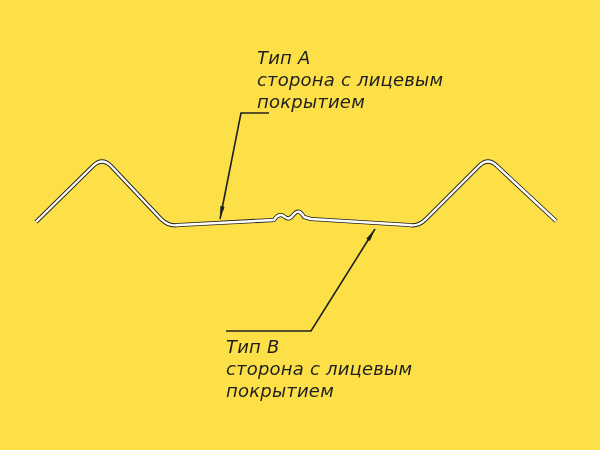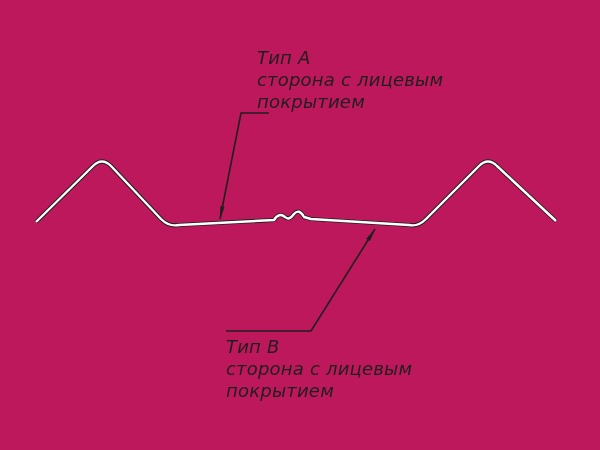--- a/index.html
+++ b/index.html
@@ -4,21 +4,21 @@
 <style>
   html, body {
     margin: 0;
     padding: 0;
     background: #ffffff;
   }
   .canvas {
     position: relative;
     width: 600px;
     height: 450px;
-    background: #be185d;
+    background: #fde047;
     overflow: hidden;
   }
   svg {
     display: block;
   }
   .callout-text {
     font-family: "DejaVu Sans", sans-serif;
     font-style: italic;
     font-size: 18px;
     fill: #1f1f1f;

